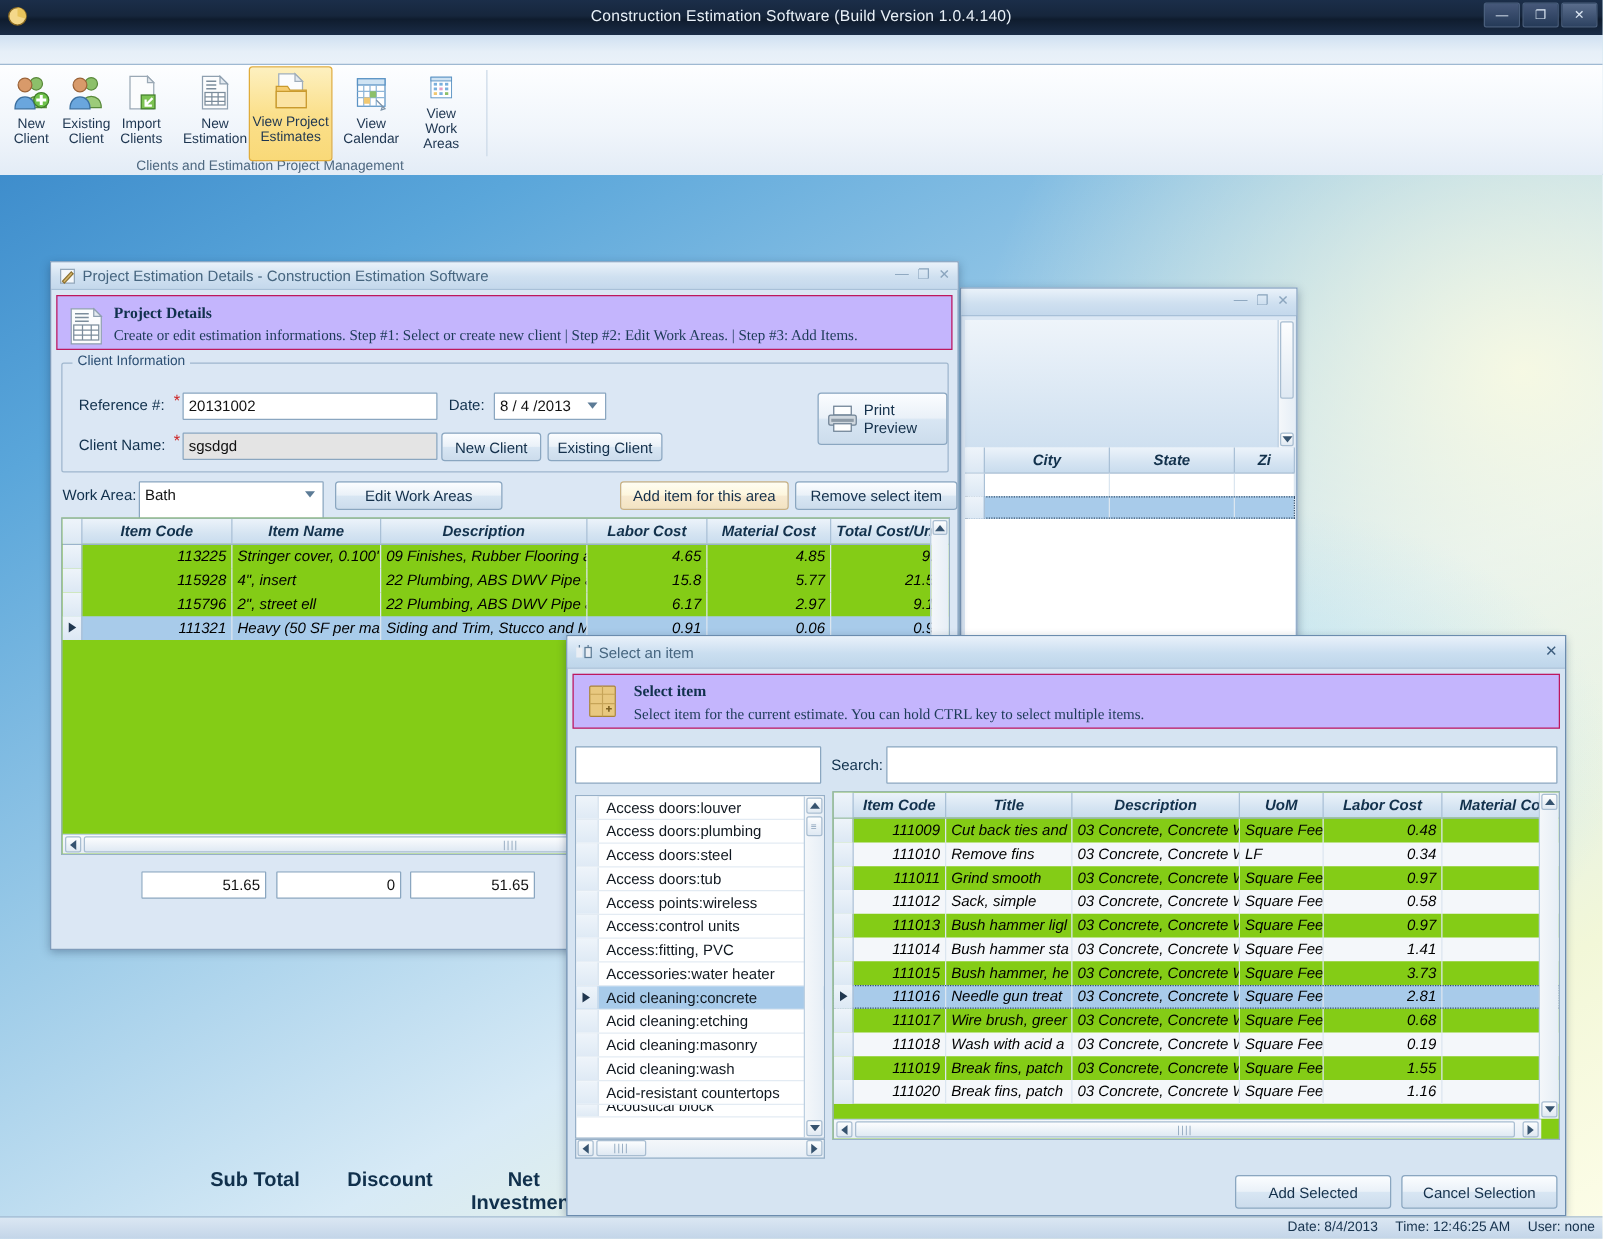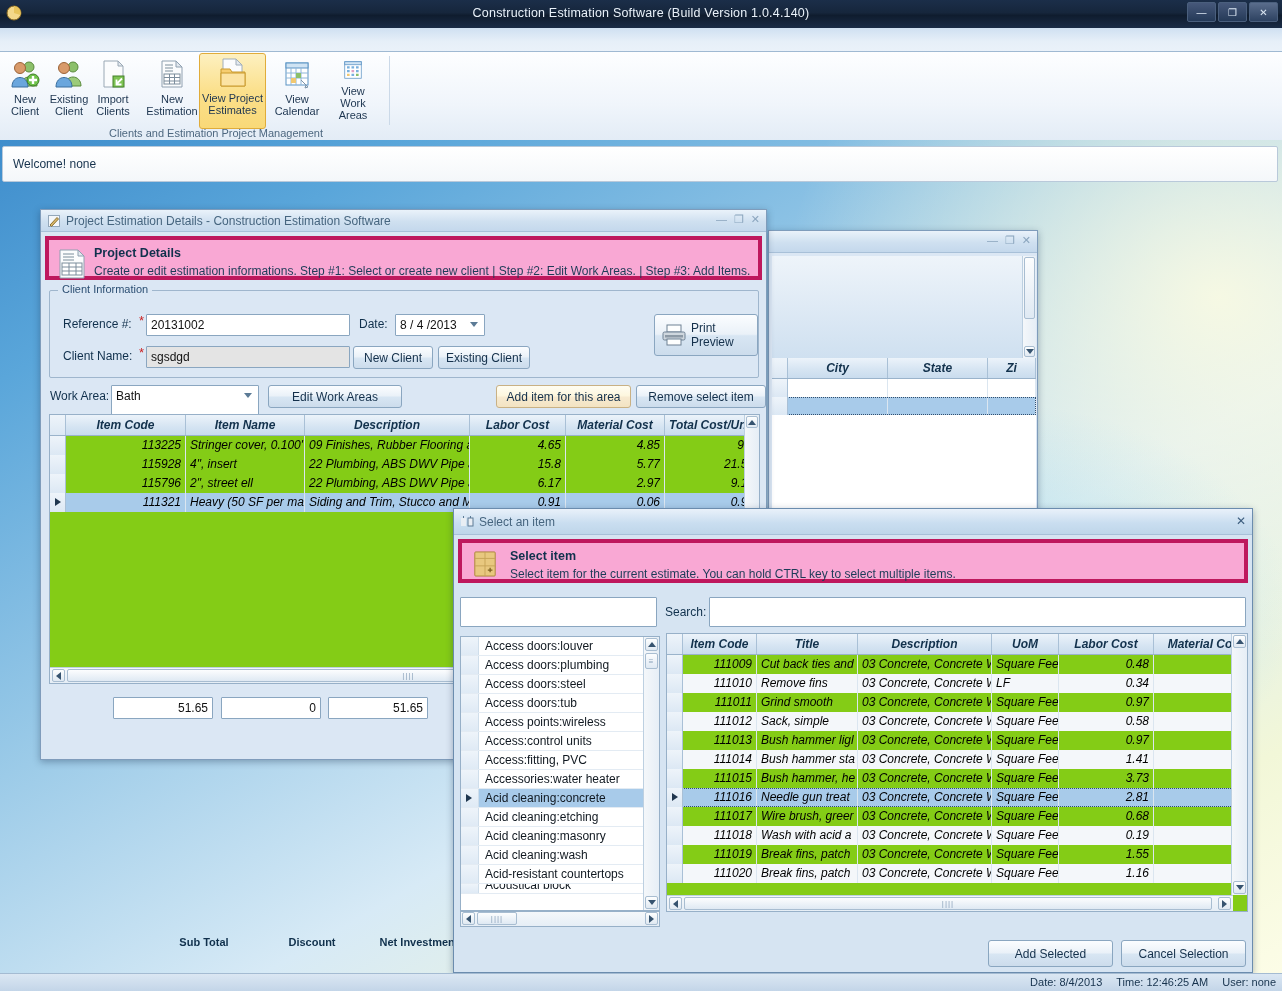--- a/index.html
+++ b/index.html
@@ -112,21 +112,21 @@
   .cw-title {
     height: 22px; background: linear-gradient(180deg,#eaf2fa,#cfe0f0 55%,#c4d8ec);
     border-bottom: 1px solid #a8c0d8;
     font-size: 12px; color: #46657f; padding: 4px 0 0 25px; position: relative;
   }
   .cw-title .cwicon { position: absolute; left: 6px; top: 4px; width: 14px; height: 14px; }
   .cw-btns { position: absolute; right: 6px; top: 3px; display: flex; gap: 7px; color: #8ba5be; font-size: 11px; }
   .cw-btns span { cursor: pointer; }
 
   .hdrpanel {
-    background: #f9a8d4; border: 4px solid #be185d; margin: 3px; height: 48px; position: relative;
+    background: #c4b5fd; border: 1px solid #be185d; margin: 3px; height: 48px; position: relative; font-family: Liberation Serif, serif;
   }
   .hdrpanel .h-ic { position: absolute; left: 9px; top: 9px; width: 28px; height: 30px; }
   .hdrpanel .h-t { position: absolute; left: 45px; top: 6px; font-weight: bold; font-size: 12.5px; color: #11314d; }
   .hdrpanel .h-s { position: absolute; left: 45px; top: 24px; font-size: 12px; color: #1d3b57; }
 
   
   .gbox { position: absolute; border: 1px solid #9fb6cd; border-radius: 2px; }
   .gbox > .gbox-t {
     position: absolute; left: 8px; top: -8px; background: #dbe7f4;
     padding: 0 4px; font-size: 11px; color: #2c4f73;
@@ -208,21 +208,21 @@
   .listbox { position: absolute; background: #fff; border: 1px solid #97b0c8; overflow: hidden; }
   .lrow { display:flex; height: 19px; font-size: 12px; align-items: center; border-bottom: 1px solid #e3ebf3; }
   .lrow .lh { width: 18px; flex: 0 0 18px; background: linear-gradient(180deg,#eef4fa,#dfeaf5); height:100%; position:relative; border-right:1px solid #cfdeeb;}
   .lrow.cur .lh::after {
     content:''; position:absolute; left:5px; top:5px; width:0;height:0;
     border-top:4px solid transparent;border-bottom:4px solid transparent;border-left:6px solid #20374f;
   }
   .lrow .lt { padding-left: 6px; white-space: nowrap; color:#101820; }
   .lrow.sel { background:#a8cbea; }
 
-  .totlabel { position:absolute; font-weight:bold; font-size:11px; color:#10304c; text-align:center; }
+  .totlabel { position:absolute; font-weight:bold; font-size:16px; color:#10304c; text-align:center; }
 </style>
 </head>
 <body>
 
 <div id="desktop"></div>
 
 <div id="mainwin">
 
   <div class="titlebar">
     <svg class="tb-appicon" viewBox="0 0 18 18">
@@ -324,21 +324,20 @@
                 <rect x="14" y="21" width="3.5" height="3"></rect>
                 <rect x="20" y="21" width="3.5" height="3" fill="#8cc06a"></rect>
             </g>
           </svg>
           <div class="lbl"><span>View Work</span><br><span>Areas</span></div>
         </div>
       </div>
     </div>
   </div>
 
-  <div class="welcome">Welcome! none</div>
 
   <div class="childwin" style="left:768px; top:230px; width:270px; height:283px;">
     <div class="cw-title">
       <span></span>
       <div class="cw-btns">
         <span>—</span>
         <span>❐</span>
         <span>✕</span>
       </div>
     </div>

